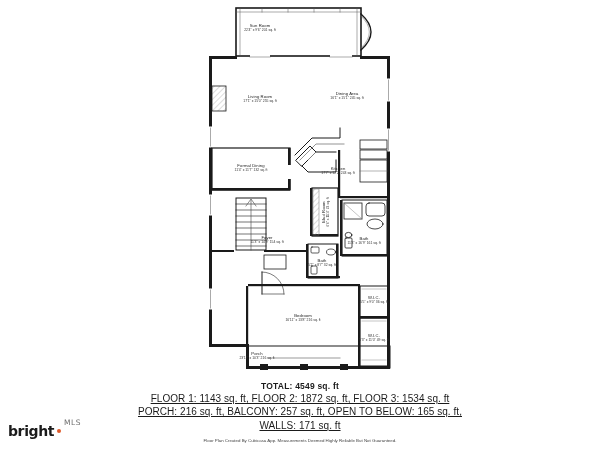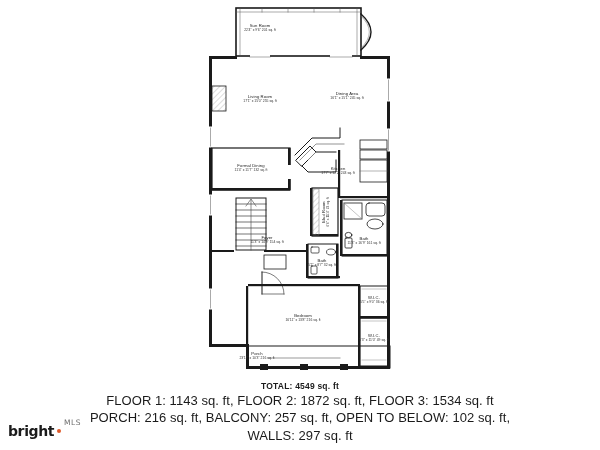--- a/index.html
+++ b/index.html
@@ -67,23 +67,24 @@
     text-align: center;
     color: #1b1b1b;
   }
   #summary .total {
     font-size: 8.5px;
     font-weight: bold;
     letter-spacing: 0.2px;
     margin-bottom: 1px;
   }
   #summary .line {
-    font-size: 13px;
+    font-size: 10px;
     line-height: 1.34;
     letter-spacing: 0.05px;
+    text-decoration: underline;
   }
   #summary .disclaimer {
     margin-top: 6px;
     font-size: 4.4px;
     color: #444;
   }
 
   
   #logo {
     position: absolute;
@@ -349,22 +350,22 @@
     </div>
     <div class="room-label vert" style="left:326px; top:212px; transform:translate(-50%,-50%) rotate(-90deg);">
       <span class="rname">Mud Room</span>
       <span class="rdim">6'6" x 11'4" 74 sq. ft</span>
     </div>
   </div>
 
   <div id="summary">
     <div class="total">TOTAL: 4549 sq. ft</div>
     <div class="line">FLOOR 1: 1143 sq. ft, FLOOR 2: 1872 sq. ft, FLOOR 3: 1534 sq. ft</div>
-    <div class="line">PORCH: 216 sq. ft, BALCONY: 257 sq. ft, OPEN TO BELOW: 102 sq. ft,</div>
-    <div class="line">WALLS: 297 sq. ft</div>
+    <div class="line">PORCH: 216 sq. ft, BALCONY: 257 sq. ft, OPEN TO BELOW: 165 sq. ft,</div>
+    <div class="line">WALLS: 171 sq. ft</div>
     <div class="disclaimer">Floor Plan Created By Cubicasa App. Measurements Deemed Highly Reliable But Not Guaranteed.</div>
   </div>
 
   <div id="logo">
     <span class="bright">bright</span>
     <span class="dot"></span>
     <span class="mls">MLS</span>
   </div>
 
 </div>

